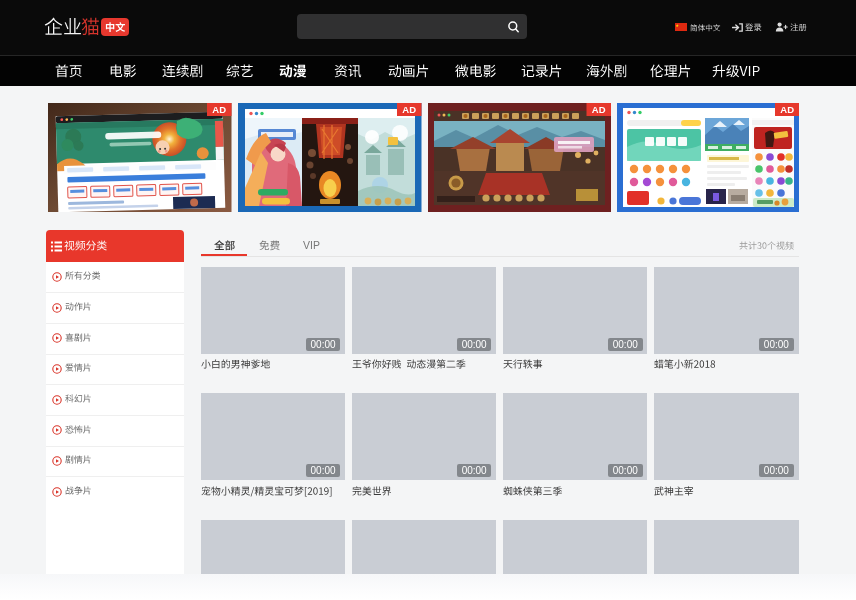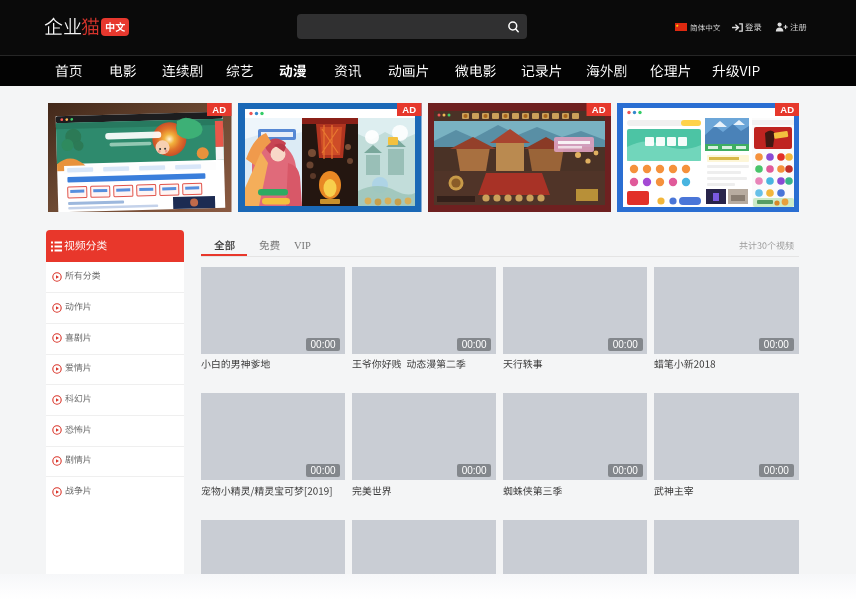--- a/index.html
+++ b/index.html
@@ -434,21 +434,21 @@
     </svg>
     <svg style="position:absolute;left:65.3px;top:486.05px;" width="27" height="11" viewBox="0 0 27 11">
       <path fill="#666666" d="M6.8 1C7.2 1.4 7.5 1.9 7.7 2.3L8.2 2C8 1.6 7.6 1.1 7.3 0.7ZM0.7 4.4V8.4H1.3V7.9H3.8V8.3H4.4V4.4H2.7V2.7H4.6V2.1H2.7V0.4H2.1V4.4ZM1.3 7.3V5H3.8V7.3ZM5.6 0.4C5.7 1.3 5.7 2.2 5.8 3L4.5 3.2L4.6 3.8L5.8 3.6C5.9 4.7 6.1 5.7 6.3 6.4C5.7 7 5.1 7.5 4.5 7.9C4.6 8 4.8 8.2 5 8.4C5.5 8.1 6 7.6 6.5 7.1C6.8 8 7.2 8.5 7.8 8.5C8.1 8.6 8.5 8.2 8.7 6.8C8.5 6.7 8.3 6.6 8.2 6.4C8.1 7.3 8 7.8 7.8 7.8C7.5 7.8 7.2 7.3 7 6.6C7.6 5.8 8 4.9 8.4 3.9L7.8 3.7C7.6 4.4 7.2 5.1 6.8 5.8C6.6 5.2 6.5 4.4 6.4 3.5L8.5 3.2L8.4 2.7L6.4 2.9C6.3 2.2 6.3 1.3 6.3 0.4Z M12 0.3C11.6 1.1 10.7 2.1 9.6 2.8C9.7 2.9 10 3.1 10.1 3.3L10.5 3V3.3H12.9V4.3H9.3V4.9H12.9V5.9H10.2V6.5H12.9V7.7C12.9 7.8 12.9 7.9 12.7 7.9C12.6 7.9 12 7.9 11.3 7.9C11.4 8.1 11.6 8.3 11.6 8.5C12.4 8.5 12.9 8.5 13.2 8.4C13.5 8.3 13.6 8.1 13.6 7.7V6.5H16.3V4.9H17.5V4.3H16.3V2.7H14.4C14.8 2.3 15.2 1.8 15.4 1.4L15 1.1L14.9 1.1H12.4C12.5 0.9 12.6 0.7 12.8 0.5ZM13.6 3.3H15.6V4.3H13.6ZM13.6 4.9H15.6V5.9H13.6ZM10.9 2.7C11.3 2.4 11.6 2 11.9 1.7H14.4C14.2 2 13.9 2.4 13.6 2.7Z M19.4 0.6V3.6C19.4 5.1 19.3 6.8 18.1 8C18.3 8.2 18.5 8.4 18.7 8.6C19.5 7.7 19.8 6.6 20 5.5H23.7V8.5H24.5V4.8H20.1C20.1 4.4 20.1 4 20.1 3.6V3.3H25.8V2.7H23.3V0.4H22.6V2.7H20.1V0.6Z"></path>
     </svg>
     <svg style="position:absolute;left:213.5px;top:239.8px;" width="22" height="13" viewBox="0 0 22 13">
       <path fill="#333333" d="M5.2 0.3C4.1 1.9 2.2 3.4 0.2 4.3C0.5 4.5 0.8 4.8 0.9 5.1C1.3 4.9 1.7 4.7 2.1 4.5V5.2H4.8V6.6H2.2V7.5H4.8V9H0.8V9.9H9.9V9H5.8V7.5H8.5V6.6H5.8V5.2H8.6V4.5C9 4.7 9.3 4.9 9.7 5.1C9.9 4.8 10.2 4.5 10.4 4.3C8.7 3.4 7.2 2.4 5.9 1L6.1 0.7ZM2.4 4.3C3.5 3.5 4.5 2.7 5.3 1.7C6.2 2.7 7.2 3.5 8.3 4.3Z M17.2 0.9V10.2H18.1V1.8H19.5C19.3 2.6 18.9 3.8 18.5 4.6C19.4 5.5 19.7 6.3 19.7 6.9C19.7 7.3 19.6 7.6 19.4 7.7C19.3 7.8 19.1 7.8 19 7.8C18.8 7.8 18.5 7.8 18.3 7.8C18.4 8.1 18.5 8.5 18.5 8.7C18.8 8.7 19.1 8.7 19.4 8.7C19.7 8.7 19.9 8.6 20.1 8.5C20.4 8.2 20.6 7.7 20.6 7C20.6 6.3 20.4 5.5 19.5 4.5C19.9 3.5 20.4 2.3 20.7 1.3L20.1 0.9L19.9 0.9ZM13.1 0.6C13.2 0.9 13.4 1.3 13.5 1.6H11.4V2.5H15C14.9 3.1 14.6 3.9 14.3 4.5H12.8L13.5 4.2C13.4 3.8 13.2 3.1 12.9 2.5L12 2.7C12.3 3.3 12.5 4 12.6 4.5H11.1V5.4H16.7V4.5H15.3C15.5 3.9 15.8 3.3 16 2.7L15.1 2.5H16.5V1.6H14.6C14.4 1.2 14.2 0.7 14 0.3ZM11.7 6.2V10.2H12.6V9.7H15.2V10.1H16.2V6.2ZM12.6 8.8V7.1H15.2V8.8Z"></path>
     </svg>
     <svg style="position:absolute;left:258.5px;top:239.8px;" width="22" height="13" viewBox="0 0 22 13">
       <path fill="#777777" d="M3.5 0.4C2.9 1.5 1.9 2.8 0.4 3.7C0.6 3.9 0.9 4.1 1 4.3C1.2 4.2 1.4 4 1.6 3.8V6.4H4.5C4 7.7 2.9 8.8 0.6 9.4C0.7 9.6 0.9 9.9 1 10.1C3.7 9.4 4.8 8.1 5.3 6.4H5.8V8.9C5.8 9.7 6.1 10 7.1 10C7.3 10 8.7 10 8.9 10C9.8 10 10 9.6 10.1 8.1C9.9 8 9.6 7.9 9.4 7.8C9.4 9 9.3 9.2 8.8 9.2C8.5 9.2 7.4 9.2 7.2 9.2C6.7 9.2 6.6 9.2 6.6 8.9V6.4H9.3V3.1H6.2C6.6 2.6 7 2 7.3 1.5L6.7 1.2L6.6 1.2H4C4.1 1 4.3 0.8 4.4 0.6ZM2.4 3.1C2.8 2.7 3.2 2.3 3.5 1.9H6.1C5.9 2.3 5.6 2.8 5.2 3.1ZM2.4 3.8H4.9C4.9 4.5 4.8 5.1 4.7 5.7H2.4ZM5.8 3.8H8.5V5.7H5.5C5.6 5.1 5.7 4.5 5.8 3.8Z M15.6 6.9C15.3 8.4 14.4 9.2 11.1 9.5C11.2 9.7 11.4 10 11.4 10.2C14.9 9.8 16 8.8 16.4 6.9ZM16.1 8.7C17.5 9.1 19.3 9.7 20.2 10.2L20.6 9.6C19.7 9.1 17.9 8.5 16.5 8.2ZM14.4 3C14.3 3.3 14.3 3.6 14.2 3.8H12.7L12.8 3ZM15.1 3H16.8V3.8H15C15 3.6 15.1 3.3 15.1 3ZM12.2 2.4C12.1 3.1 12 3.8 11.8 4.4H13.8C13.3 4.8 12.5 5.2 11.2 5.6C11.4 5.7 11.5 6 11.6 6.2C12 6.1 12.3 6 12.6 5.9V8.7H13.3V6.4H18.5V8.6H19.3V5.8H13C13.9 5.4 14.4 4.9 14.7 4.4H16.8V5.5H17.5V4.4H19.7C19.6 4.7 19.6 4.8 19.5 4.9C19.5 4.9 19.4 5 19.3 5C19.2 5 18.9 5 18.6 4.9C18.6 5.1 18.7 5.3 18.7 5.5C19.1 5.5 19.5 5.5 19.6 5.5C19.9 5.5 20 5.4 20.2 5.3C20.3 5.1 20.4 4.8 20.5 4.1C20.5 4 20.5 3.8 20.5 3.8H17.5V3H19.9V1.1H17.5V0.4H16.8V1.1H15.1V0.4H14.4V1.1H11.7V1.7H14.4V2.4L12.5 2.4ZM15.1 1.7H16.8V2.4H15.1ZM17.5 1.7H19.1V2.4H17.5Z"></path>
     </svg>
-    <div class="abs" style="left:294px;top:240.2px;width:20px;height:11px;font-size:10.5px;color:#777;font-family:Liberation Serif, serif;line-height:11px">VIP</div>
+    <div class="abs" style="left:303px;top:240.2px;width:20px;height:11px;font-size:10.5px;color:#777;font-family:Liberation Sans, sans-serif;line-height:11px">VIP</div>
     <div class="abs" style="left:201px;top:255.5px;width:597.5px;height:1px;background:#e4e4e4"></div>
     <div class="abs" style="left:200.5px;top:254.2px;width:46.7px;height:2px;background:#e8372b"></div>
     <svg style="position:absolute;left:738.8px;top:240.6px;" width="55" height="11" viewBox="0 0 55 11">
       <path fill="#999999" d="M5.3 6.6C6.1 7.2 7.2 8.1 7.8 8.6L8.4 8.2C7.8 7.7 6.7 6.8 5.9 6.2ZM3 6.2C2.5 6.9 1.4 7.7 0.6 8.2C0.7 8.3 1 8.5 1.1 8.6C2 8.1 3 7.3 3.7 6.5ZM0.8 2.3V2.9H2.5V5.1H0.4V5.7H8.6V5.1H6.5V2.9H8.3V2.3H6.5V0.4H5.8V2.3H3.2V0.4H2.5V2.3ZM3.2 5.1V2.9H5.8V5.1Z M10.2 0.9C10.7 1.4 11.4 2 11.7 2.4L12.1 1.9C11.8 1.5 11.2 0.9 10.7 0.5ZM9.4 3.2V3.9H10.8V7.1C10.8 7.5 10.6 7.7 10.4 7.8C10.5 8 10.7 8.3 10.8 8.5C10.9 8.3 11.2 8.1 12.9 6.9C12.8 6.8 12.7 6.5 12.6 6.3L11.5 7V3.2ZM14.6 0.4V3.3H12.3V4H14.6V8.6H15.3V4H17.6V3.3H15.3V0.4Z M20.4 8C21.5 8 22.5 7.3 22.5 6.2C22.5 5.2 21.9 4.7 21.1 4.5V4.4C21.8 4.2 22.3 3.7 22.3 2.9C22.3 1.8 21.5 1.2 20.3 1.2C19.6 1.2 19 1.5 18.5 2L18.9 2.5C19.3 2.1 19.8 1.9 20.3 1.9C21 1.9 21.4 2.3 21.4 2.9C21.4 3.6 21 4.2 19.6 4.2V4.8C21.1 4.8 21.7 5.3 21.7 6.1C21.7 6.9 21.1 7.4 20.3 7.4C19.6 7.4 19.1 7 18.7 6.6L18.3 7.1C18.7 7.6 19.3 8 20.4 8Z M25.5 8C26.7 8 27.5 6.9 27.5 4.6C27.5 2.3 26.7 1.2 25.5 1.2C24.2 1.2 23.4 2.3 23.4 4.6C23.4 6.9 24.2 8 25.5 8ZM25.5 7.4C24.7 7.4 24.2 6.5 24.2 4.6C24.2 2.7 24.7 1.9 25.5 1.9C26.2 1.9 26.8 2.7 26.8 4.6C26.8 6.5 26.2 7.4 25.5 7.4Z M32.1 3V8.6H32.8V3ZM32.5 0.4C31.6 1.9 30 3.2 28.3 3.9C28.5 4.1 28.7 4.3 28.8 4.5C30.2 3.9 31.5 2.8 32.5 1.6C33.7 3 34.9 3.8 36.2 4.5C36.3 4.3 36.5 4.1 36.7 3.9C35.3 3.2 34 2.4 32.9 1L33.1 0.6Z M41 0.8V5.6H41.7V1.4H44.5V5.6H45.2V0.8ZM38.4 0.7C38.7 1 39.1 1.5 39.2 1.9L39.8 1.5C39.6 1.2 39.2 0.7 38.9 0.4ZM42.7 2.1V3.8C42.7 5.2 42.5 7 40.2 8.1C40.3 8.3 40.5 8.5 40.6 8.6C42 7.9 42.7 7 43 6V7.7C43 8.3 43.3 8.5 43.9 8.5H44.7C45.5 8.5 45.6 8.1 45.7 6.7C45.5 6.7 45.3 6.6 45.1 6.5C45.1 7.7 45 8 44.7 8H44C43.7 8 43.7 7.9 43.7 7.7V5.4H43.2C43.3 4.9 43.4 4.3 43.4 3.9V2.1ZM37.6 1.9V2.5H39.7C39.2 3.7 38.3 4.8 37.3 5.4C37.4 5.6 37.6 5.9 37.7 6.1C38 5.8 38.4 5.5 38.7 5.1V8.6H39.3V4.8C39.7 5.2 40 5.7 40.2 5.9L40.7 5.4C40.5 5.2 39.9 4.5 39.5 4.1C39.9 3.5 40.3 2.8 40.6 2.1L40.2 1.9L40.1 1.9Z M52.3 3.4C52.3 6.6 52.2 7.6 50 8.2C50.1 8.3 50.3 8.5 50.3 8.7C52.7 8 52.8 6.8 52.9 3.4ZM52.5 7.2C53.1 7.6 53.9 8.3 54.3 8.7L54.7 8.2C54.3 7.8 53.5 7.2 52.9 6.8ZM49.8 4.4C49.4 6.3 48.3 7.5 46.4 8.1C46.6 8.3 46.7 8.5 46.8 8.7C48.8 7.9 49.9 6.6 50.4 4.6ZM47.2 4.3C47 5 46.7 5.7 46.3 6.1C46.5 6.2 46.7 6.4 46.8 6.5C47.2 6 47.6 5.2 47.8 4.5ZM50.9 2.4V6.7H51.5V3H53.7V6.7H54.3V2.4H52.7L53 1.5H54.5V0.9H50.7V1.5H52.4C52.3 1.8 52.2 2.2 52 2.4ZM47 1.1V3.2H46.3V3.8H48.2V6.5H48.8V3.8H50.5V3.2H49V2.1H50.3V1.5H49V0.4H48.4V3.2H47.6V1.1Z"></path>
     </svg>
     <div class="abs" style="left:201.0px;top:267.3px;width:144.3px;height:86.5px;background:#c9cdd4"></div>
     <div class="abs" style="left:305.8px;top:337.6px;width:34.5px;height:13.2px;background:#83878c;border-radius:2px;color:#fff;font-size:10px;font-family:'Liberation Sans',sans-serif;text-align:center;line-height:13.2px">00:00</div>
     <svg style="position:absolute;left:201.0px;top:359.40000000000003px;" width="70" height="12" viewBox="0 0 70 12">
       <path fill="#3a3a3a" d="M4.6 0.5V8.5C4.6 8.7 4.5 8.7 4.3 8.7C4.1 8.8 3.4 8.8 2.7 8.7C2.8 8.9 2.9 9.3 3 9.5C3.9 9.5 4.5 9.5 4.9 9.4C5.2 9.2 5.4 9 5.4 8.5V0.5ZM7 3.1C7.8 4.5 8.6 6.3 8.9 7.5L9.7 7.2C9.4 6 8.6 4.2 7.7 2.8ZM2 2.9C1.8 4.2 1.2 5.9 0.3 6.9C0.5 7 0.9 7.2 1 7.3C1.9 6.2 2.5 4.5 2.8 3Z M14.3 0.4C14.2 0.8 14 1.5 13.8 2H11.3V9.5H12.1V8.8H17.6V9.5H18.4V2H14.6C14.8 1.5 15 1 15.2 0.5ZM12.1 8V5.7H17.6V8ZM12.1 5V2.7H17.6V5Z M25.3 4.5C25.8 5.2 26.5 6.2 26.8 6.8L27.4 6.4C27.1 5.9 26.4 4.9 25.8 4.2ZM22.2 0.4C22.1 0.9 21.9 1.5 21.8 2H20.7V9.2H21.3V8.5H24.1V2H22.5C22.6 1.6 22.8 1 23 0.5ZM21.3 2.7H23.4V4.7H21.3ZM21.3 7.8V5.4H23.4V7.8ZM25.7 0.4C25.4 1.7 24.9 3.1 24.2 4C24.4 4.1 24.7 4.3 24.8 4.4C25.1 3.9 25.5 3.3 25.7 2.6H28.3C28.2 6.6 28 8.1 27.7 8.5C27.6 8.6 27.5 8.6 27.3 8.6C27 8.6 26.4 8.6 25.8 8.6C25.9 8.8 26 9.1 26 9.3C26.6 9.3 27.2 9.3 27.5 9.3C27.9 9.3 28.1 9.2 28.3 8.9C28.7 8.4 28.8 6.9 29 2.3C29 2.2 29 2 29 2H26C26.2 1.5 26.3 1 26.4 0.5Z M31.9 3.2H34.2V4.3H31.9ZM35 3.2H37.3V4.3H35ZM31.9 1.6H34.2V2.6H31.9ZM35 1.6H37.3V2.6H35ZM30.4 5.9V6.6H33.7C33.2 7.6 32.3 8.4 30.1 8.9C30.3 9 30.5 9.3 30.5 9.5C32.9 9 34 7.9 34.5 6.6H37.6C37.5 7.9 37.3 8.5 37.1 8.7C37 8.8 36.9 8.8 36.6 8.8C36.4 8.8 35.8 8.8 35.1 8.8C35.2 8.9 35.3 9.2 35.4 9.4C36 9.5 36.6 9.5 36.9 9.5C37.3 9.4 37.5 9.4 37.7 9.2C38 8.9 38.2 8.1 38.4 6.2C38.4 6.1 38.4 5.9 38.4 5.9H34.7C34.8 5.6 34.8 5.3 34.9 4.9H38.1V0.9H31.2V4.9H34.1C34 5.3 34 5.6 33.9 5.9Z M41.1 0.7C41.5 1.1 41.9 1.7 42 2L42.6 1.7C42.5 1.3 42.1 0.8 41.7 0.4ZM44.5 4.7H45.9V6.1H44.5ZM44.5 4V2.6H45.9V4ZM48 4.7V6.1H46.6V4.7ZM48 4H46.6V2.6H48ZM45.9 0.4V2H43.8V7.2H44.5V6.8H45.9V9.5H46.6V6.8H48V7.1H48.8V2H46.6V0.4ZM40.1 2.1V2.8H42.6C42 4 40.9 5.2 39.9 5.9C40 6 40.2 6.4 40.2 6.6C40.6 6.3 41.1 5.9 41.5 5.5V9.5H42.2V5.2C42.5 5.6 43 6.2 43.2 6.5L43.6 5.9C43.4 5.6 42.7 4.9 42.3 4.5C42.8 3.9 43.2 3.1 43.5 2.4L43.1 2.1L43 2.1Z M52.8 0.4C52.2 0.9 51.1 1.5 50.1 1.8C50.3 1.9 50.5 2.2 50.6 2.3C51.6 1.9 52.7 1.3 53.5 0.7ZM55.4 0.8C56.4 1.2 57.6 1.8 58.2 2.3L58.8 1.8C58.1 1.4 56.8 0.8 55.9 0.4ZM53.1 1.3 52.5 1.6C52.9 1.9 53.3 2.2 53.7 2.5C52.6 2.9 51.2 3.2 49.9 3.3C50 3.5 50.2 3.8 50.3 4C51.7 3.7 53.2 3.4 54.5 2.8C55.6 3.4 57.1 3.7 58.6 3.9C58.7 3.7 58.9 3.4 59 3.2C57.6 3.1 56.3 2.9 55.2 2.5C55.6 2.2 56.1 1.9 56.4 1.5L55.7 1.2C55.4 1.6 54.9 1.9 54.4 2.2C53.9 1.9 53.4 1.6 53.1 1.3ZM54.3 3.1C53.5 3.9 51.9 4.5 50.5 4.9C50.7 5 50.9 5.3 51 5.4C51.8 5.1 52.8 4.8 53.6 4.3H55.4C55.1 4.6 54.6 4.9 54.2 5.2C53.9 5 53.6 4.8 53.4 4.7L52.8 4.9C53.1 5.1 53.4 5.3 53.6 5.4C52.6 5.8 51.6 6.1 50.6 6.3C50.7 6.4 50.9 6.7 50.9 6.8C53 6.4 55.4 5.6 56.5 4L56.1 3.7L56 3.8H54.4C54.6 3.6 54.7 3.5 54.9 3.4ZM56 5.1C55.1 6.2 53.4 6.9 51.7 7.4C51.8 7.5 52 7.8 52.1 7.9C53.2 7.6 54.4 7.1 55.4 6.4H57.4C56.9 7 56.2 7.5 55.3 7.9C55 7.7 54.7 7.4 54.4 7.2L53.9 7.5C54.1 7.7 54.4 7.9 54.7 8.1C53.4 8.6 52 8.8 50.6 8.9C50.7 9.1 50.8 9.3 50.9 9.5C54 9.2 57.2 8.4 58.5 6.1L58.1 5.8L57.9 5.9H56.1C56.3 5.7 56.5 5.5 56.6 5.4Z M63.6 1.3V4L62.6 4.5L62.9 5.1L63.6 4.8V7.9C63.6 9 64 9.3 65.1 9.3C65.4 9.3 67.3 9.3 67.6 9.3C68.6 9.3 68.8 8.8 68.9 7.5C68.7 7.4 68.4 7.3 68.3 7.2C68.2 8.3 68.1 8.6 67.5 8.6C67.1 8.6 65.5 8.6 65.1 8.6C64.5 8.6 64.4 8.5 64.4 7.9V4.5L65.7 3.9V7.3H66.4V3.6L67.8 3C67.8 4.6 67.8 5.7 67.7 6C67.7 6.2 67.6 6.2 67.4 6.2C67.3 6.2 67 6.2 66.7 6.2C66.8 6.4 66.9 6.7 66.9 6.9C67.2 6.9 67.6 6.9 67.9 6.8C68.2 6.7 68.3 6.5 68.4 6.1C68.5 5.8 68.5 4.3 68.5 2.4L68.5 2.3L68 2.1L67.9 2.2L67.7 2.3L66.4 2.9V0.4H65.7V3.2L64.4 3.7V1.3ZM59.7 7.2 60 7.9C60.9 7.5 62 7 63.1 6.5L62.9 5.9L61.8 6.4V3.5H63V2.8H61.8V0.5H61.1V2.8H59.8V3.5H61.1V6.7C60.6 6.9 60.1 7 59.7 7.2Z"></path>
     </svg>

